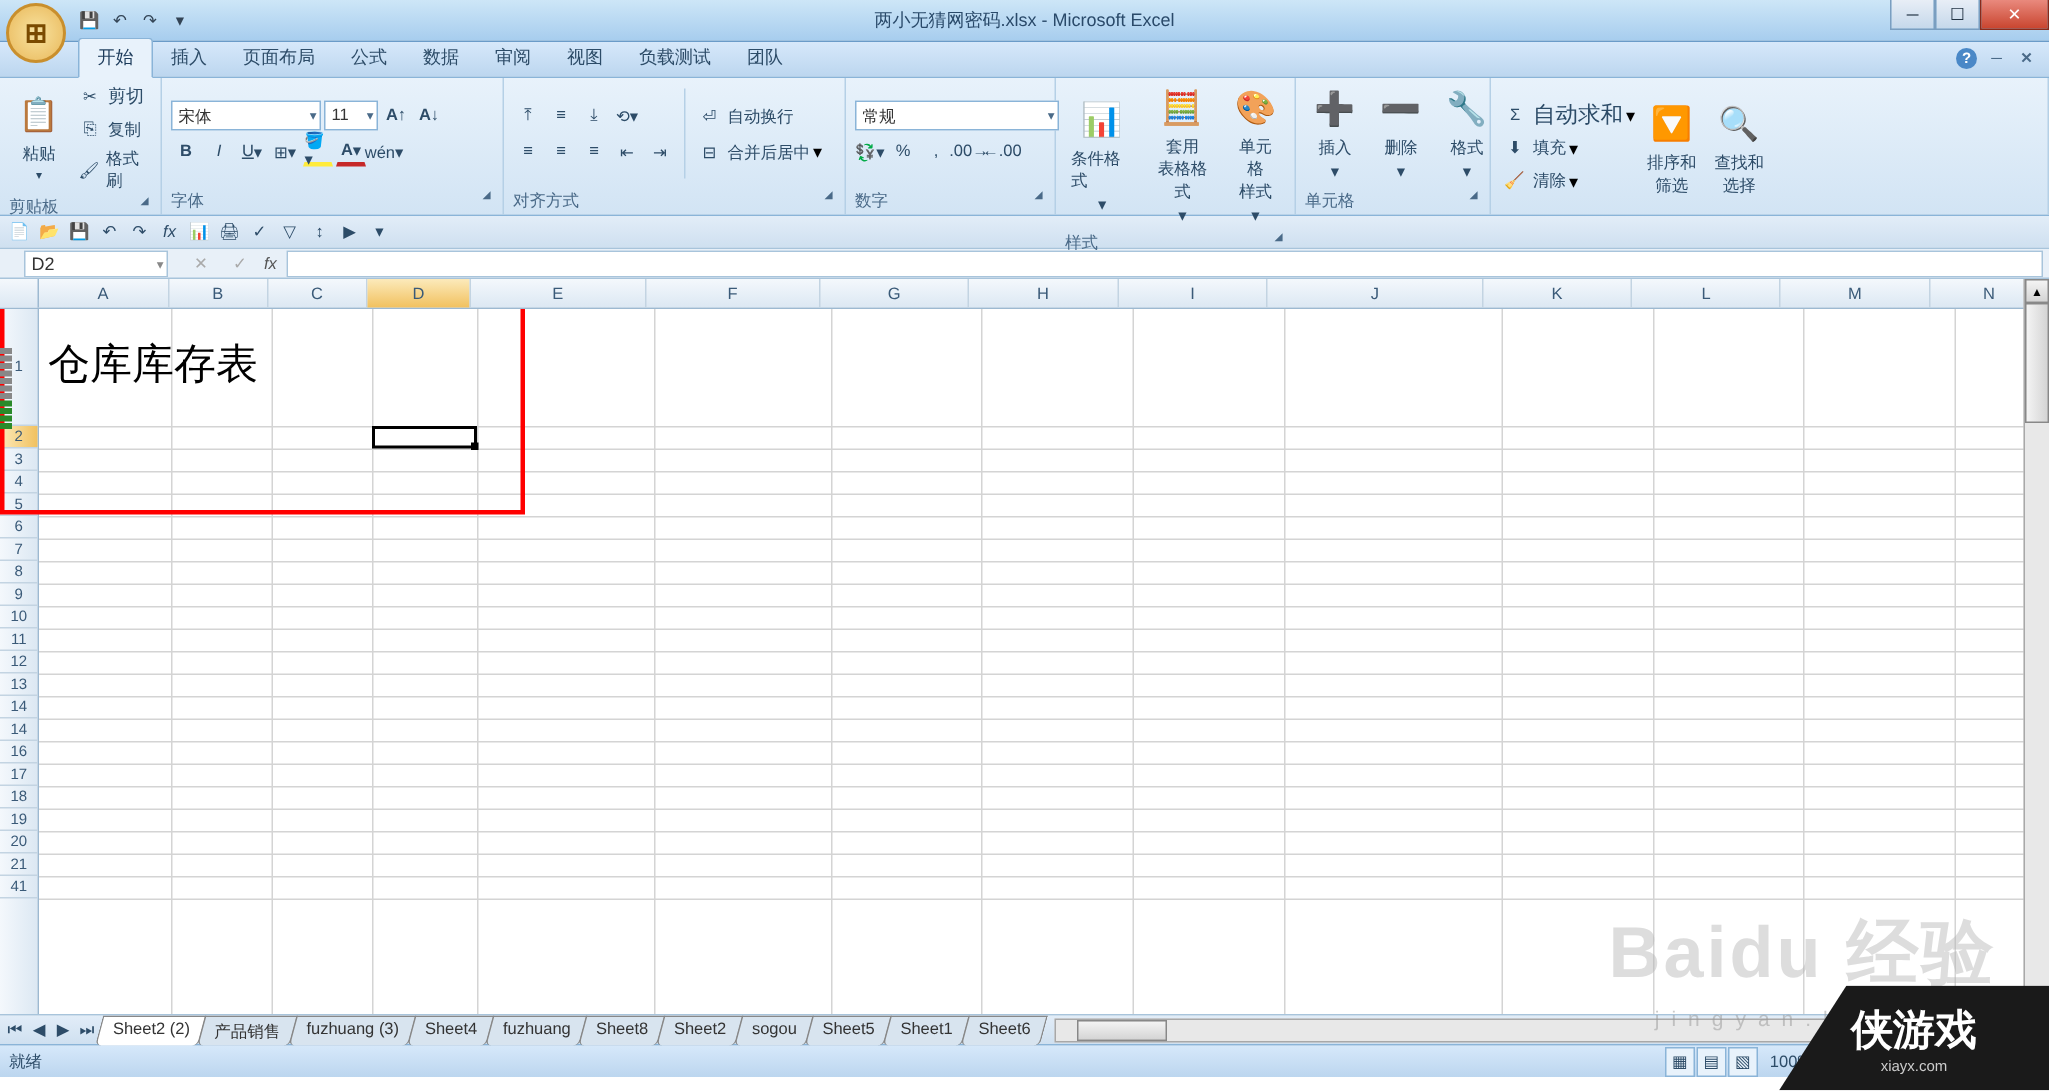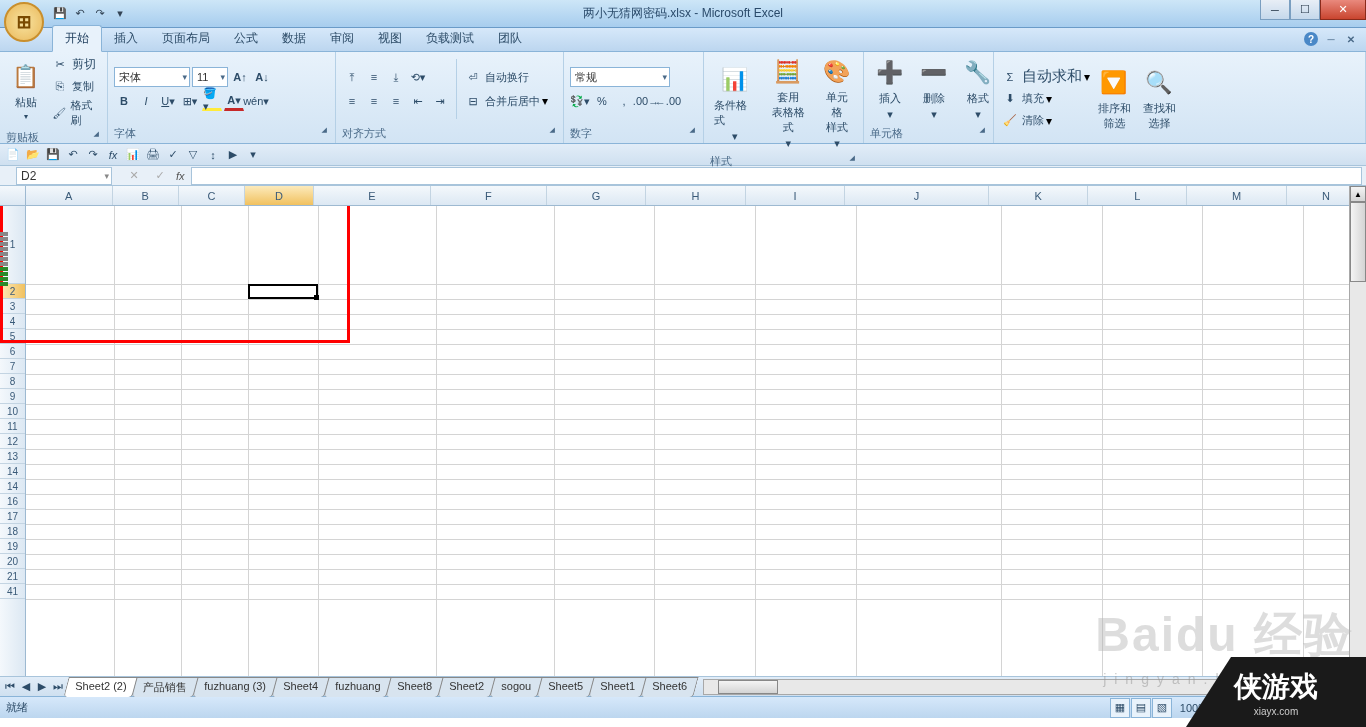--- a/index.html
+++ b/index.html
@@ -79,21 +79,21 @@
 .view-btns{display:flex;gap:1px;margin-right:8px;}
 .view-btns .mini{border:1px solid #8ab4d8;background:#e8f2fb;}
 .zoom-slider{width:100px;height:4px;background:#a8c4db;position:relative;}
 .zoom-slider::before{content:"";position:absolute;left:48px;top:-4px;width:8px;height:12px;background:#e8f2fb;border:1px solid #4a6a88;}
 
 .vscroll{position:absolute;right:0;top:186px;width:17px;height:490px;background:#e8e8e8;border-left:1px solid #a8a8a8;}
 .vscroll .arr{height:16px;background:linear-gradient(#f4f4f4,#d4d4d4);border:1px solid #888;display:flex;align-items:center;justify-content:center;font-size:8px;}
 .vscroll .thumb{position:absolute;top:16px;height:80px;left:0;right:0;background:linear-gradient(90deg,#f4f4f4,#d4d4d4);border:1px solid #888;}
 .vscroll .arr.bottom{position:absolute;bottom:0;width:100%;}
 
-.watermark{position:absolute;right:12px;bottom:60px;font-size:48px;color:rgba(180,180,180,0.45);font-weight:bold;pointer-events:none;letter-spacing:2px; font-family:Arial;}
+.watermark{position:absolute;right:35px;bottom:60px;font-size:48px;color:rgba(180,180,180,0.45);font-weight:bold;pointer-events:none;letter-spacing:2px; font-family:Arial;}
 .wm2{position:absolute;right:14px;bottom:40px;font-size:14px;color:rgba(150,150,150,0.5);letter-spacing:8px;}
 .corner-logo{position:absolute;right:0;bottom:0;width:180px;height:70px;background:#1a1a1a;color:#fff;display:flex;flex-direction:column;align-items:center;justify-content:center;font-size:28px;font-weight:bold;clip-path:polygon(25% 0,100% 0,100% 100%,0 100%);}
 .corner-logo small{font-size:10px;font-weight:normal;color:#ccc;}
 
 .leftedge{position:absolute;left:0;top:232px;width:8px;height:140px;}
 .leftedge div{height:4px;background:#888;margin-bottom:1px;}
 .leftedge .g{background:#2a8a2a;}
 </style>
 </head>
 <body>
@@ -154,21 +154,21 @@
           </div>
       </div>
     </div>
     <div class="rgroup-label">剪贴板</div>
   </div>
 
   <div class="rgroup" style="width:228px">
     <div class="rgroup-body">
         <div class="col" style="gap:4px;width:100%">
       <div class="row">
-        <div class="combo" style="width:76px">宋体</div>
+        <div class="combo" style="width:100px">宋体</div>
         <div class="combo" style="width:36px">11</div>
         <span class="mini"><b>A</b>↑</span>
         <span class="mini"><b>A</b>↓</span>
       </div>
       <div class="row">
         <span class="mini">
               <b>B</b>
             </span>
         <span class="mini">
               <i>I</i>
@@ -209,21 +209,21 @@
           </div>
         <div class="row"><span class="mini">⊟</span><span style="font-size:11px;color:#2d4c68">合并后居中</span>▾</div>
       </div>
     </div>
     <div class="rgroup-label">对齐方式</div>
   </div>
 
   <div class="rgroup" style="width:140px">
     <div class="rgroup-body">
         <div class="col" style="gap:4px;width:100%">
-      <div class="combo" style="width:100px">常规</div>
+      <div class="combo" style="width:136px">常规</div>
       <div class="row">
         <span class="mini">💱▾</span>
         <span class="mini">%</span>
         <span class="mini">,</span>
         <span class="mini">.00→</span>
         <span class="mini">←.00</span>
       </div>
     </div>
       </div>
     <div class="rgroup-label">数字</div>
@@ -372,20 +372,21 @@
           <div class="vl" style="left: 410px;"></div>
           <div class="vl" style="left: 528px;"></div>
           <div class="vl" style="left: 628px;"></div>
           <div class="vl" style="left: 729px;"></div>
           <div class="vl" style="left: 830px;"></div>
           <div class="vl" style="left: 975px;"></div>
           <div class="vl" style="left: 1076px;"></div>
           <div class="vl" style="left: 1176px;"></div>
           <div class="vl" style="left: 1277px;"></div>
         </div>
+      <div class="cell-text" style="left:6px;top:18px">仓库库存表</div>
       <div class="sel-cell" style="left:222px;top:78px;width:70px;height:15px">
           <div class="sel-handle"></div>
         </div>
       <div class="highlight-box" style="left:-26px;top:-21px;width:350px;height:158px"></div>
     </div>
   </div>
 </div>
 
 <div class="vscroll">
   <div class="arr">▲</div>

